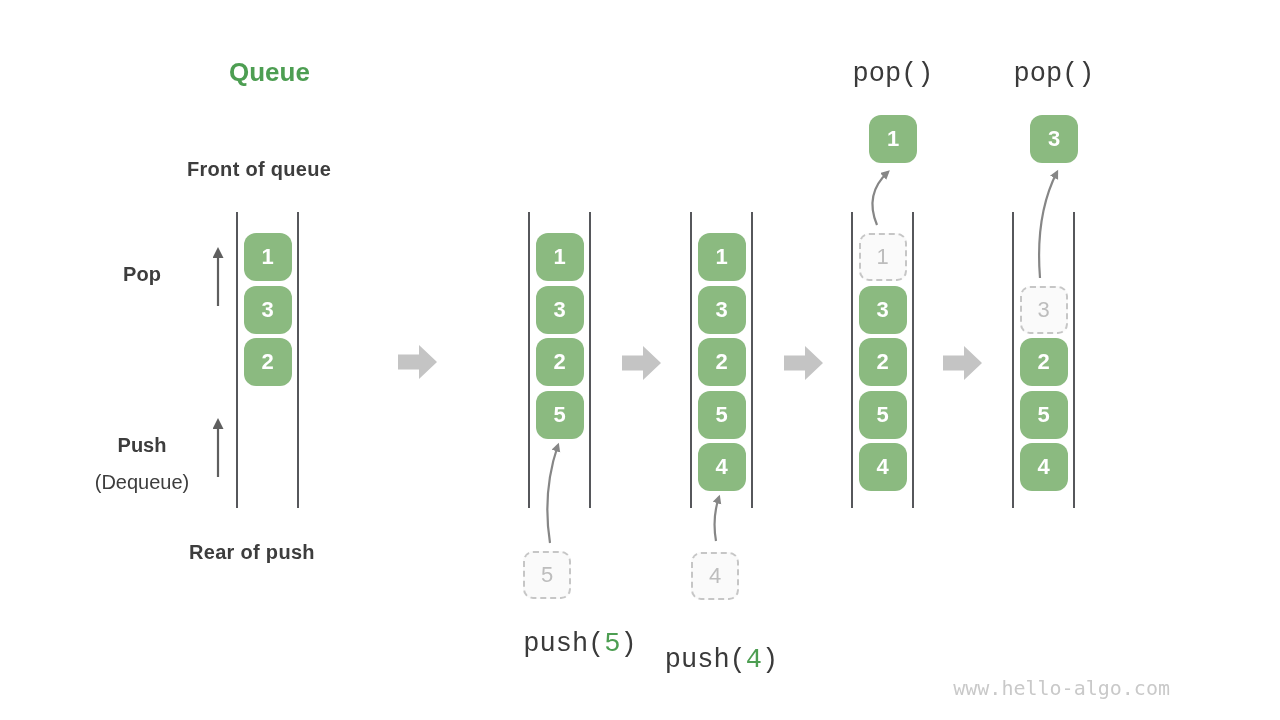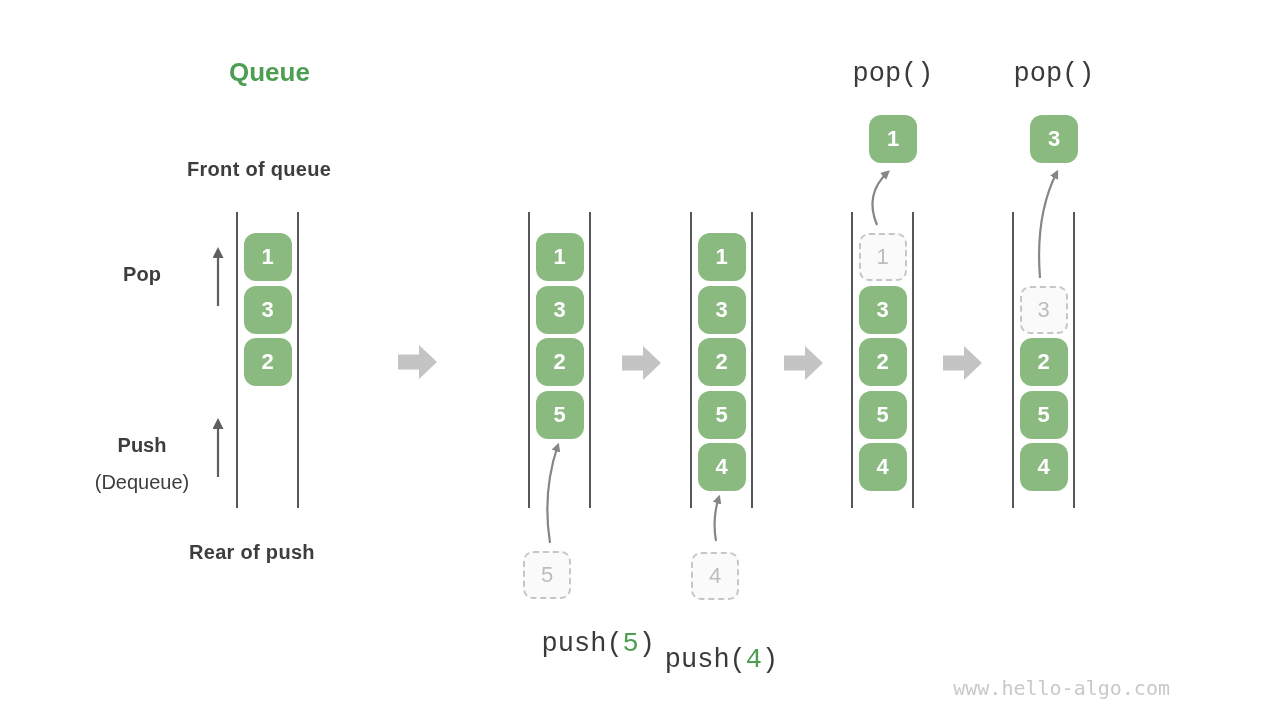--- a/index.html
+++ b/index.html
@@ -99,21 +99,21 @@
 
   <div id="queues-root">
       <div class="cell" style="left: 243.5px; top: 233px;">1</div>
       <div class="cell" style="left: 243.5px; top: 286px;">3</div>
       <div class="cell" style="left: 243.5px; top: 338px;">2</div>
       <div class="cell" style="left: 535.5px; top: 233px;">1</div>
       <div class="cell" style="left: 535.5px; top: 286px;">3</div>
       <div class="cell" style="left: 535.5px; top: 338px;">2</div>
       <div class="cell" style="left: 535.5px; top: 391px;">5</div>
       <div class="cell dashed" style="left: 523px; top: 551px;">5</div>
-      <div class="op-label" style="left: 455px; top: 629px; width: 200px; text-align: right;"><span>push(</span><span class="arg">5</span><span>)</span></div>
+      <div class="op-label" style="left: 480px; top: 629px; width: 200px;"><span>push(</span><span class="arg">5</span><span>)</span></div>
       <div class="cell" style="left: 697.5px; top: 233px;">1</div>
       <div class="cell" style="left: 697.5px; top: 286px;">3</div>
       <div class="cell" style="left: 697.5px; top: 338px;">2</div>
       <div class="cell" style="left: 697.5px; top: 391px;">5</div>
       <div class="cell" style="left: 697.5px; top: 443px;">4</div>
       <div class="cell dashed" style="left: 691px; top: 552px;">4</div>
       <div class="op-label" style="left: 621.5px; top: 645px; width: 200px;"><span>push(</span><span class="arg">4</span><span>)</span></div>
       <div class="cell dashed" style="left: 858.5px; top: 233px;">1</div>
       <div class="cell" style="left: 858.5px; top: 286px;">3</div>
       <div class="cell" style="left: 858.5px; top: 338px;">2</div>

